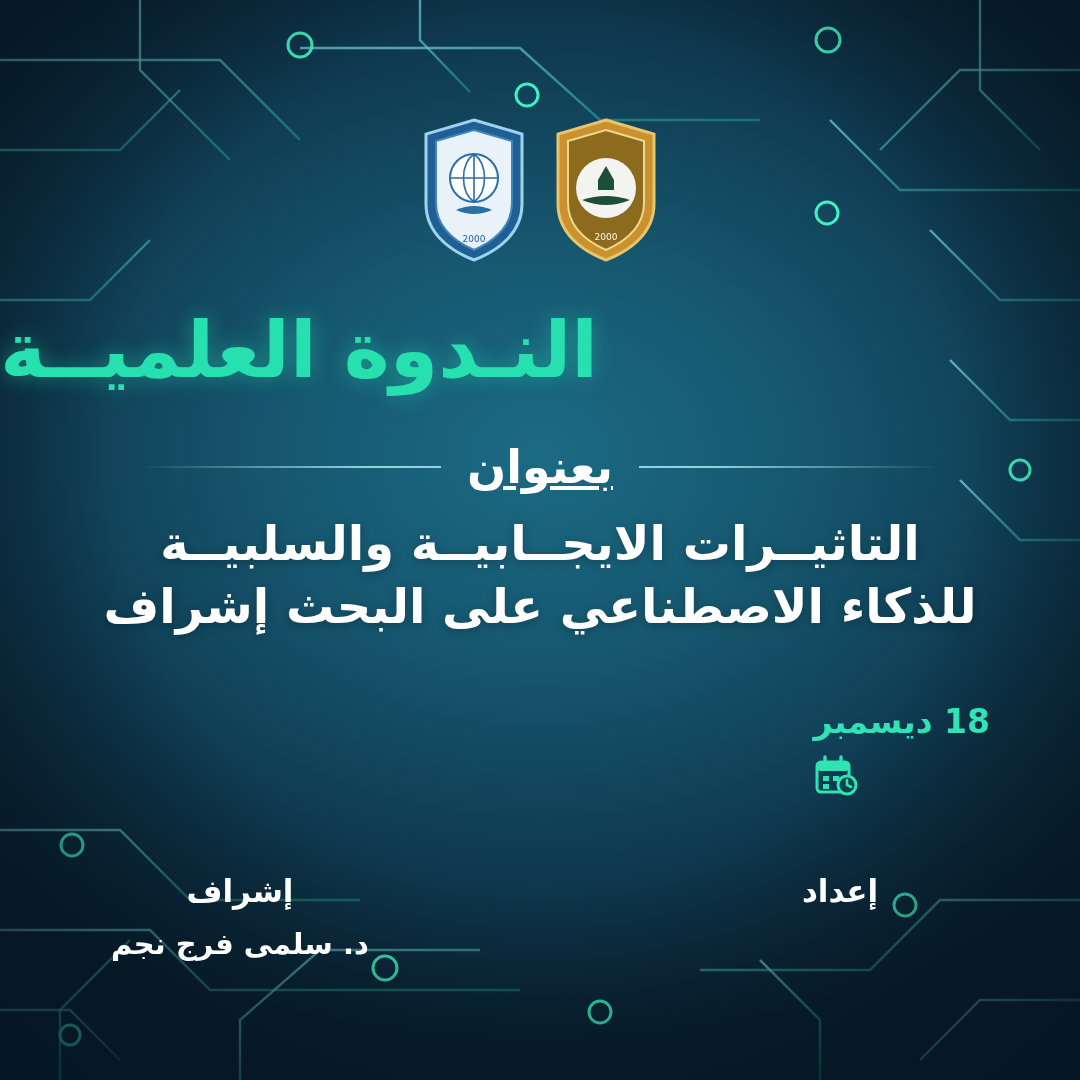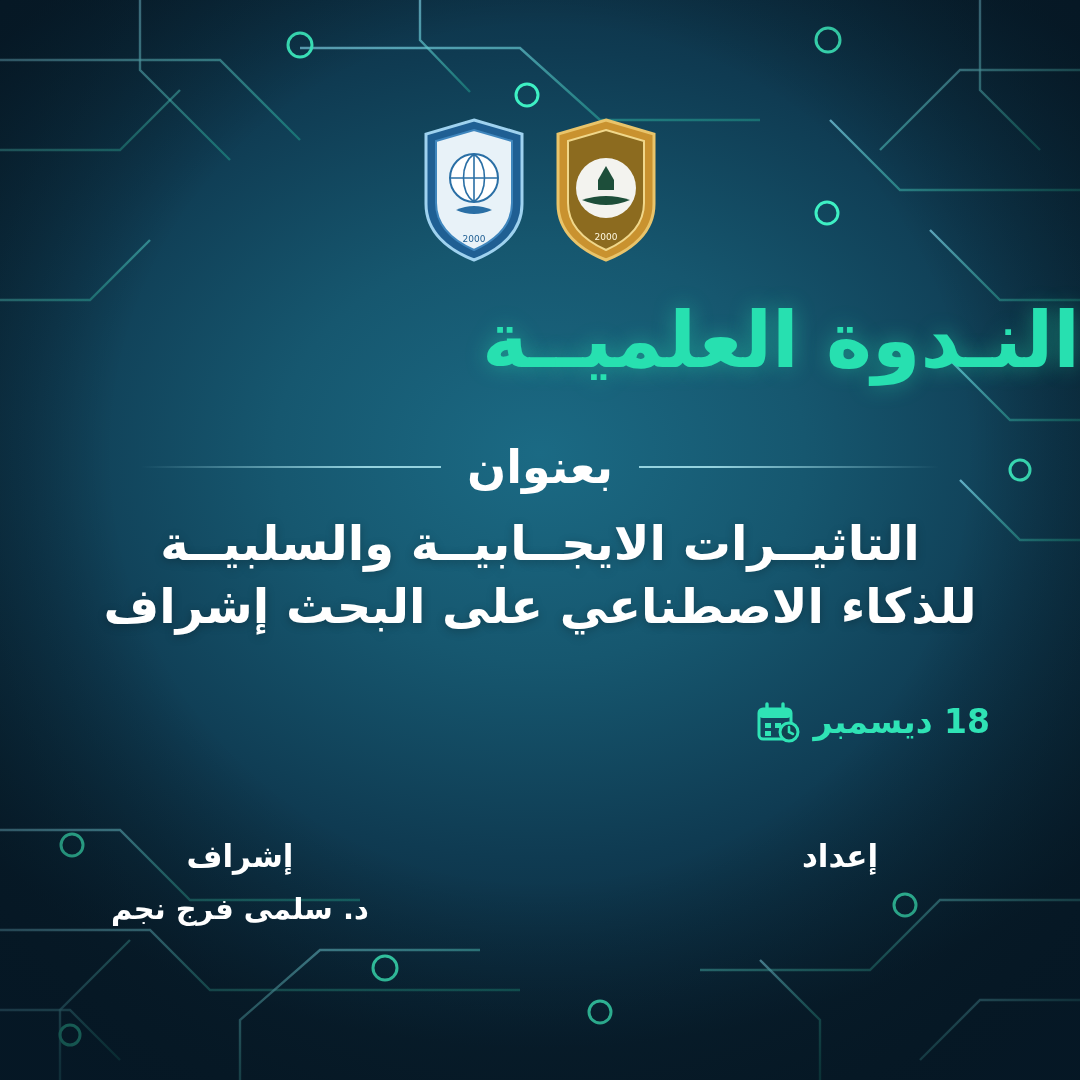--- a/index.html
+++ b/index.html
@@ -44,24 +44,24 @@
   .crest {
     position: relative;
     width: 104px;
     height: 144px;
   }
   .crest svg { display: block; }
 
   
   .title-main {
     position: absolute;
-    top: 300px;
+    top: 310px;
     left: 0;
     right: 0;
-    text-align: right;
+    text-align: left;
     font-size: 78px;
     font-weight: bold;
     letter-spacing: 1px;
     color: #27e0b0;
     text-shadow: 0 0 22px rgba(39,224,176,0.45);
     line-height: 1.05;
   }
   .sub-label-row {
     position: absolute;
     top: 440px;
@@ -79,20 +79,21 @@
     flex: 0 0 auto;
   }
   .rule.left {
     background: linear-gradient(270deg, rgba(142,220,230,0) 0%, rgba(170,230,240,0.85) 75%);
   }
   .sub-label {
     font-size: 46px;
     font-weight: bold;
     color: #ffffff;
     white-space: nowrap;
+    text-decoration: underline;
   }
   .topic {
     position: absolute;
     top: 512px;
     left: 60px;
     right: 60px;
     text-align: center;
     font-size: 48px;
     font-weight: bold;
     line-height: 1.32;
@@ -106,45 +107,47 @@
     top: 702px;
     left: 90px;
     right: 90px;
     display: flex;
     justify-content: space-between;
     align-items: center;
     direction: rtl;
   }
   .info-item {
     display: flex;
-    align-items: flex-start;
+    align-items: flex-end;
     gap: 14px;
     color: #2fe3b5;
     font-size: 33px;
     font-weight: bold;
     white-space: nowrap;
+    flex-direction: column;
   }
   .info-item .glyph { display: flex; align-items: center; }
 
   
   .credits {
     position: absolute;
     top: 838px;
     left: 90px;
     right: 90px;
     display: flex;
     justify-content: space-between;
     direction: rtl;
   }
   .credit-block { text-align: center; min-width: 300px; }
   .credit-head {
     font-size: 31px;
     font-weight: bold;
     color: #ffffff;
     margin-bottom: 16px;
+    margin-top: 35px;
   }
   .credit-name {
     font-size: 29px;
     font-weight: bold;
     color: #ffffff;
     line-height: 1.35;
     letter-spacing: 0.5px;
   }
 </style>
 </head>

